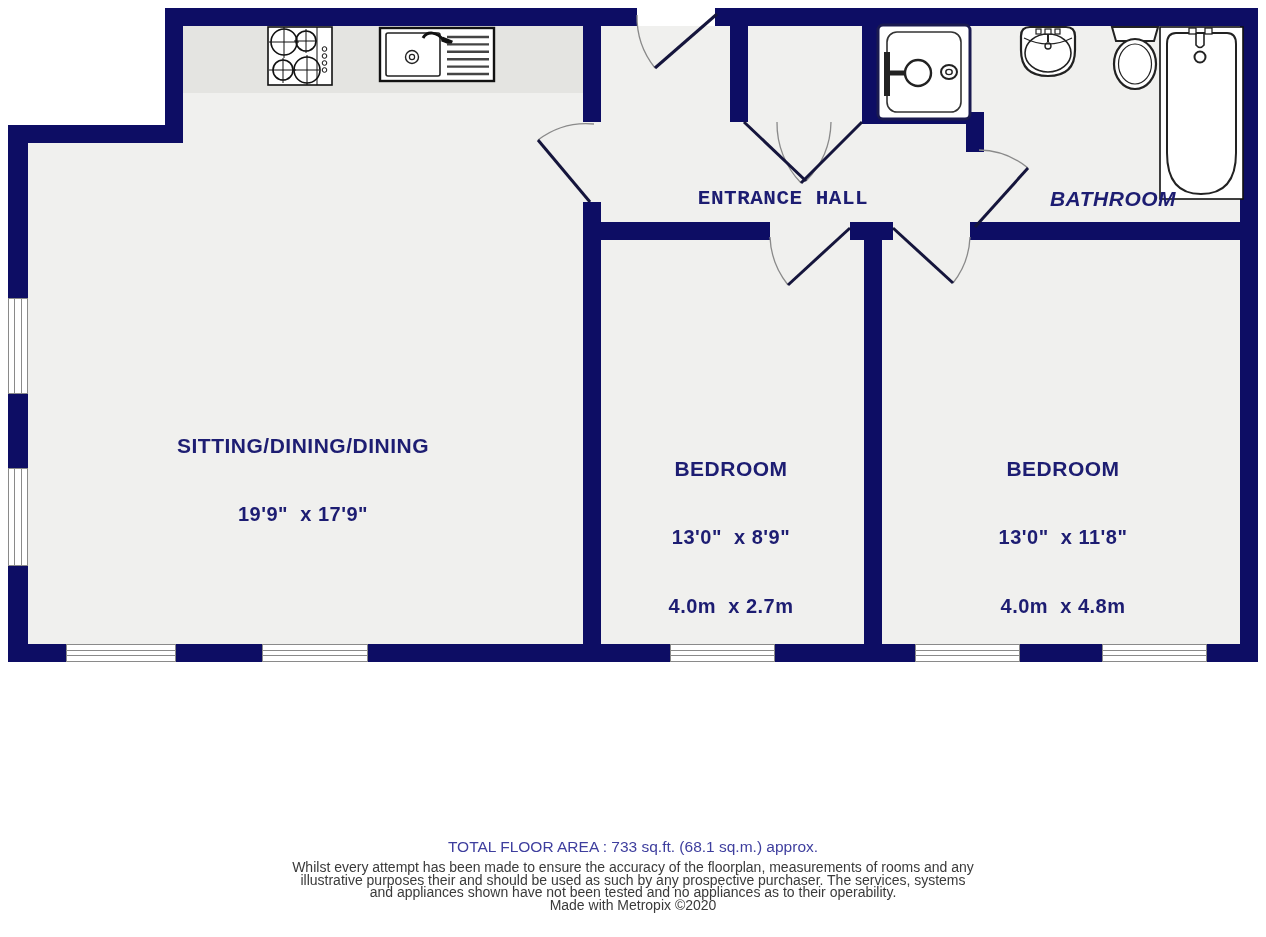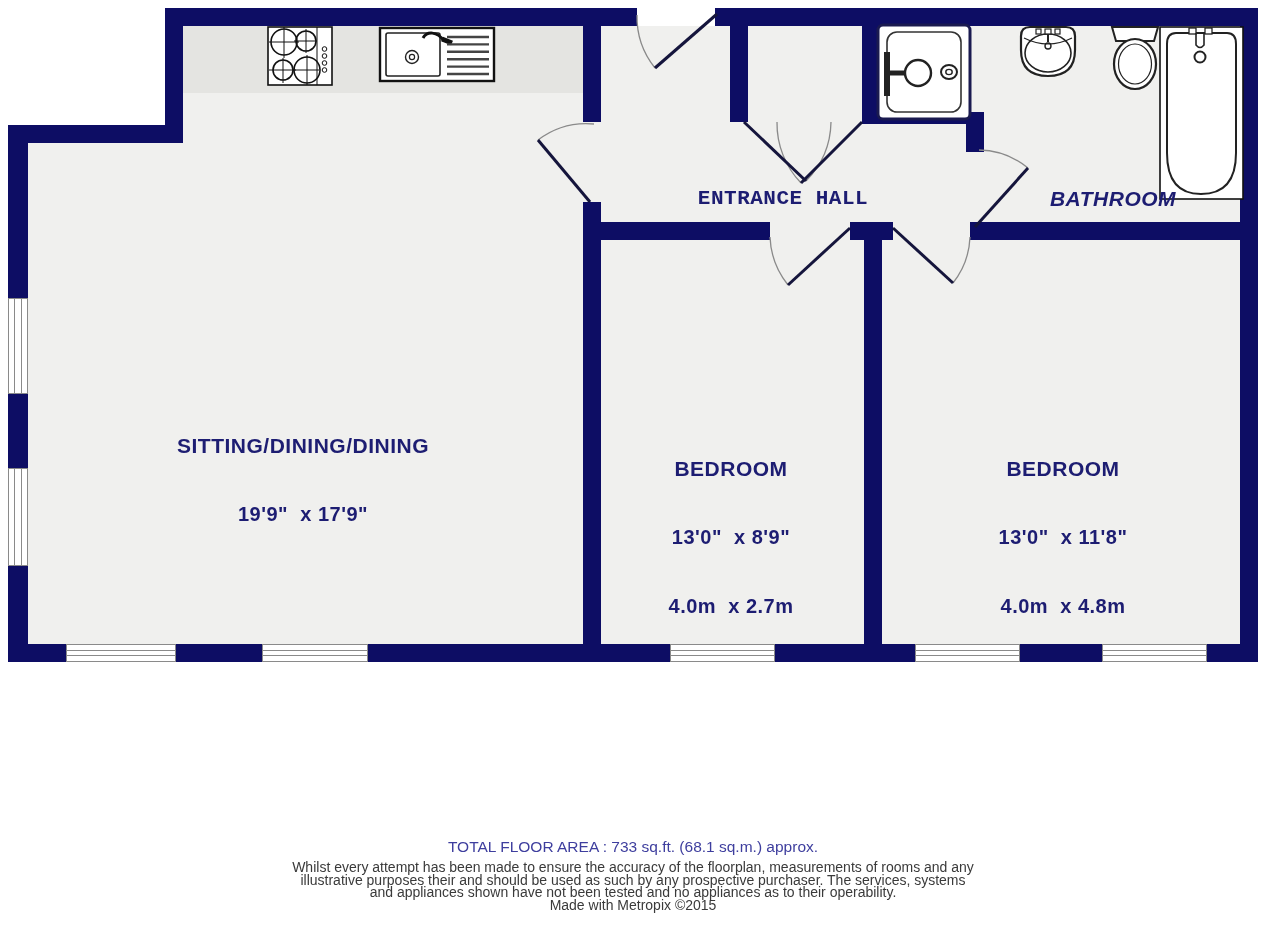--- a/index.html
+++ b/index.html
@@ -208,16 +208,16 @@
       </g>
     </svg>
   </div>
 
   <div class="footer">
     <div class="total-area">TOTAL FLOOR AREA : 733 sq.ft. (68.1 sq.m.) approx.</div>
     <div class="disclaimer">
       <div>Whilst every attempt has been made to ensure the accuracy of the floorplan, measurements of rooms and any</div>
       <div>illustrative purposes their and should be used as such by any prospective purchaser. The services, systems</div>
       <div>and appliances shown have not been tested and no appliances as to their operability.</div>
-      <div>Made with Metropix ©2015</div>
+      <div>Made with Metropix ©2020</div>
     </div>
   </div>
 </div>
 
 </body></html>

